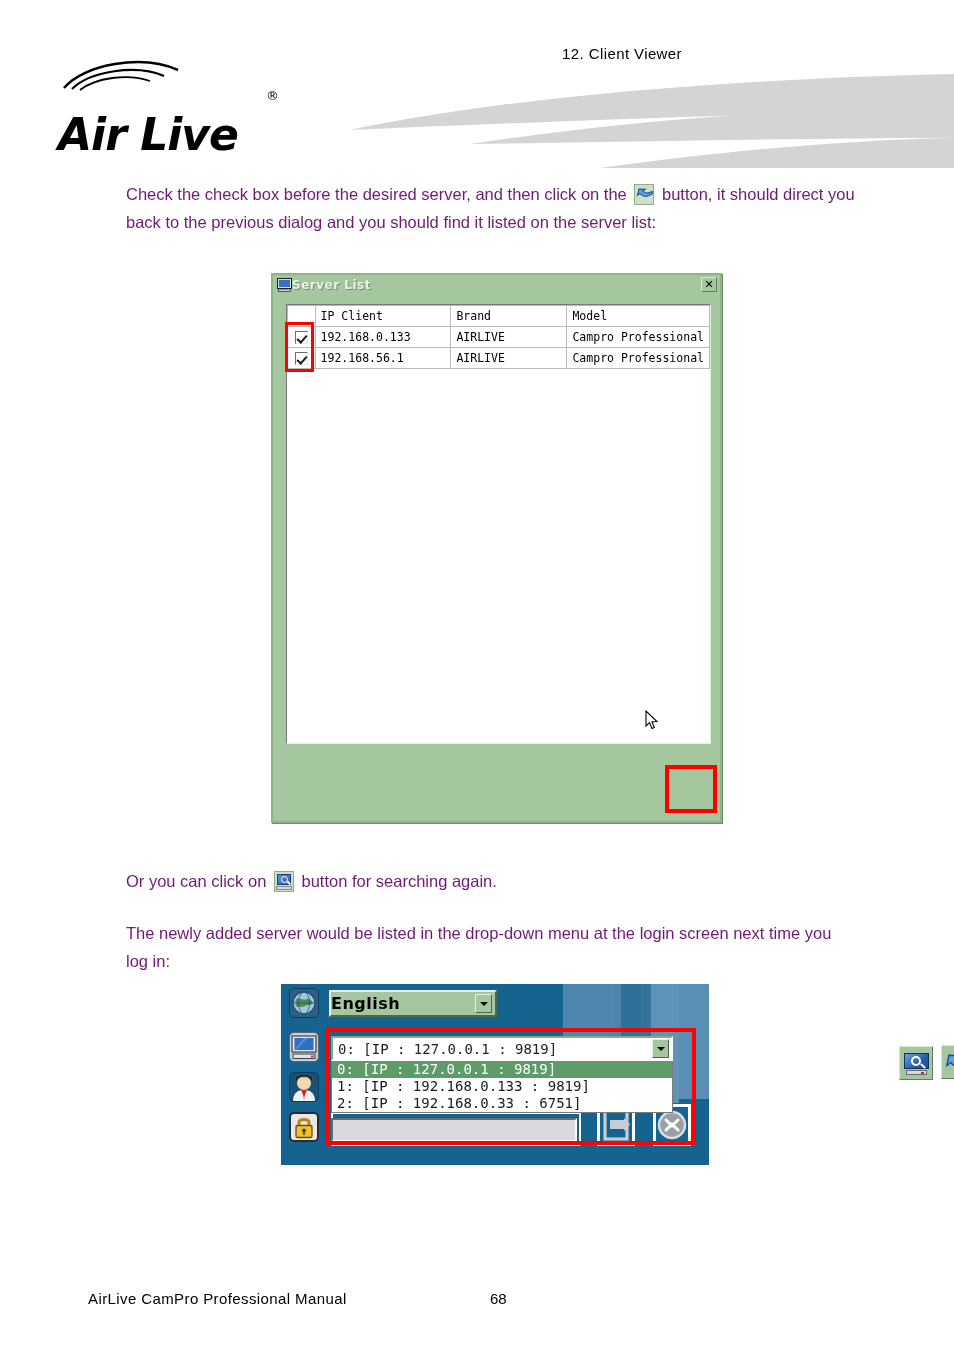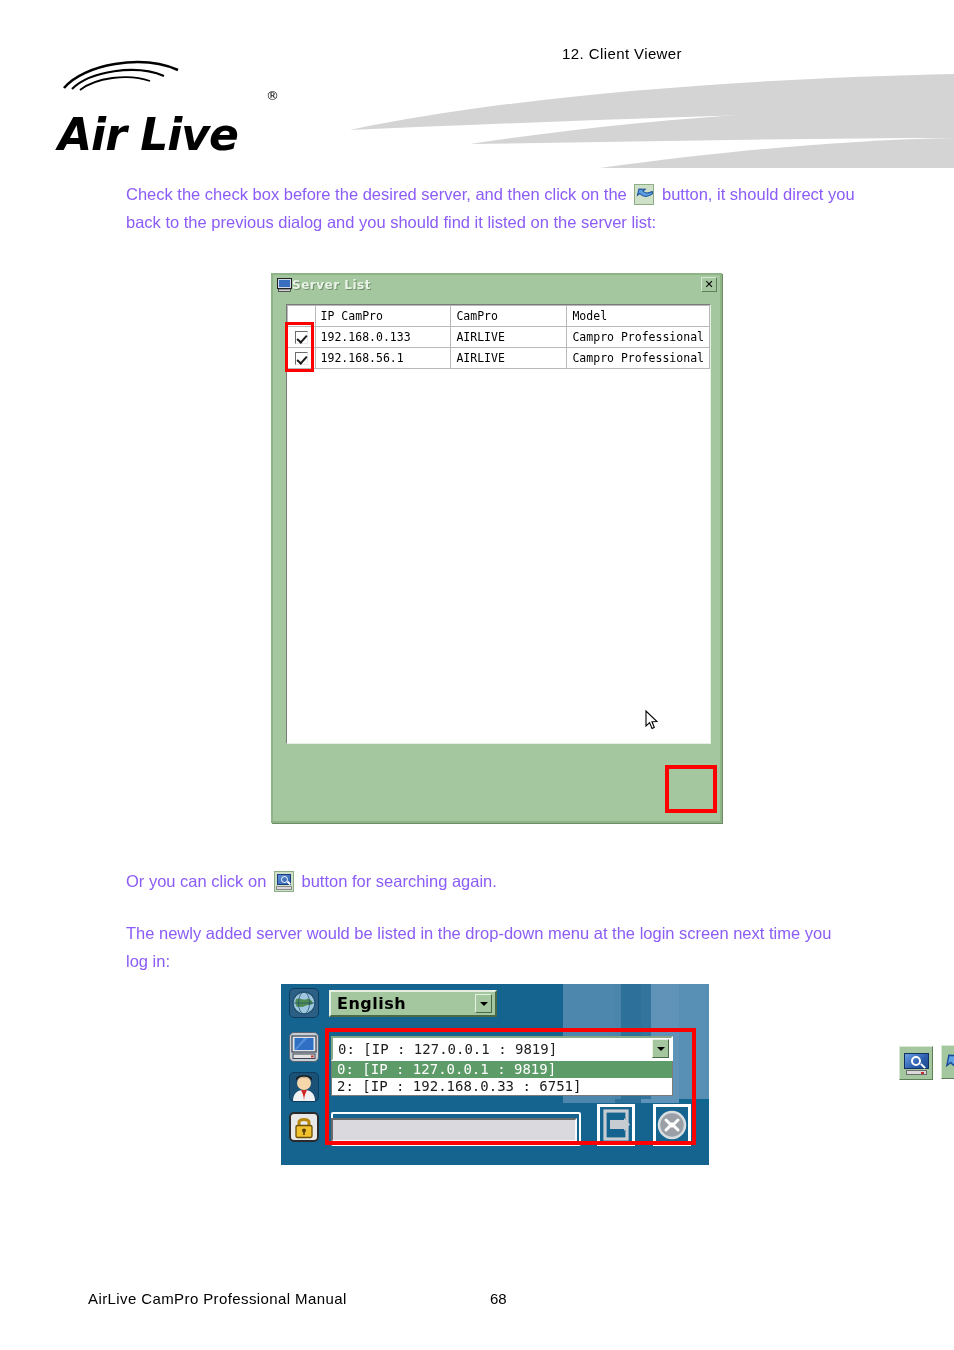--- a/index.html
+++ b/index.html
@@ -67,21 +67,21 @@
     width: 180px; height: 34px;
   }
 
   
   .para {
     position: absolute;
     left: 126px;
     width: 750px;
     font-size: 16.5px;
     line-height: 28px;
-    color: #8b5cf6;
+    color: #701a75;
   }
   #para-1 { top: 180px; }
   #para-2 { top: 843px; margin-top: 24px; }
   #para-3 { top: 919px; width: 730px; }
 
   .inline-icon {
     display: inline-block;
     vertical-align: -5px;
     width: 20px; height: 21px;
     margin: 0 3px;
@@ -374,21 +374,21 @@
     background: #a5c79f;
     border: 2px solid;
     border-color: #e5f0e2 #4b6a47 #4b6a47 #e5f0e2;
     box-sizing: border-box;
     display: flex;
     align-items: center;
     cursor: pointer;
   }
   #lang-value {
     flex: 1;
-    padding-left: 6px;
+    padding-left: 0;
     font-family: "DejaVu Sans", sans-serif;
     font-size: 16px;
     font-weight: bold;
     color: #000;
     letter-spacing: 0.5px;
     white-space: nowrap;
   }
   #lang-arrow {
     width: 17px; height: 19px;
     margin-right: 3px;
@@ -581,22 +581,22 @@
     </div>
     <div id="sl-title-text">Server List</div>
     <div id="sl-close">✕</div>
   </div>
 
   <div id="sl-listpanel">
     <table id="sl-table">
       <thead>
         <tr>
           <th class="col-chk"></th>
-          <th class="col-ip">IP CamPro</th>
-          <th class="col-brand">CamPro</th>
+          <th class="col-ip">IP Client</th>
+          <th class="col-brand">Brand</th>
           <th>Model</th>
         </tr>
       </thead>
       <tbody>
         <tr>
           <td class="col-chk">
             <span class="chk checked"></span>
           </td>
           <td>192.168.0.133</td>
           <td>AIRLIVE</td>
@@ -712,20 +712,21 @@
 
   <div id="server-combo">
     <div id="server-combo-value">0: [IP : 127.0.0.1 : 9819]</div>
     <div id="server-combo-arrow">
         <span class="tri-down"></span>
       </div>
   </div>
 
   <div id="server-dropdown">
     <div class="dd-item selected">0: [IP : 127.0.0.1 : 9819]</div>
+    <div class="dd-item">1: [IP : 192.168.0.133 : 9819]</div>
     <div class="dd-item">2: [IP : 192.168.0.33 : 6751]</div>
   </div>
 
   <div id="login-text-field-shadow"></div>
   <div id="login-text-field"></div>
 
   <div class="login-act-btn" id="btn-login">
     <svg width="30" height="34" viewBox="0 0 30 34" style="margin:1px 0 0 1px;">
       <rect x="4" y="3" width="22" height="28" fill="none" stroke="#c6ccd2" stroke-width="3.2"></rect>
       <rect x="9" y="12" width="16" height="9" fill="#c6ccd2"></rect>

